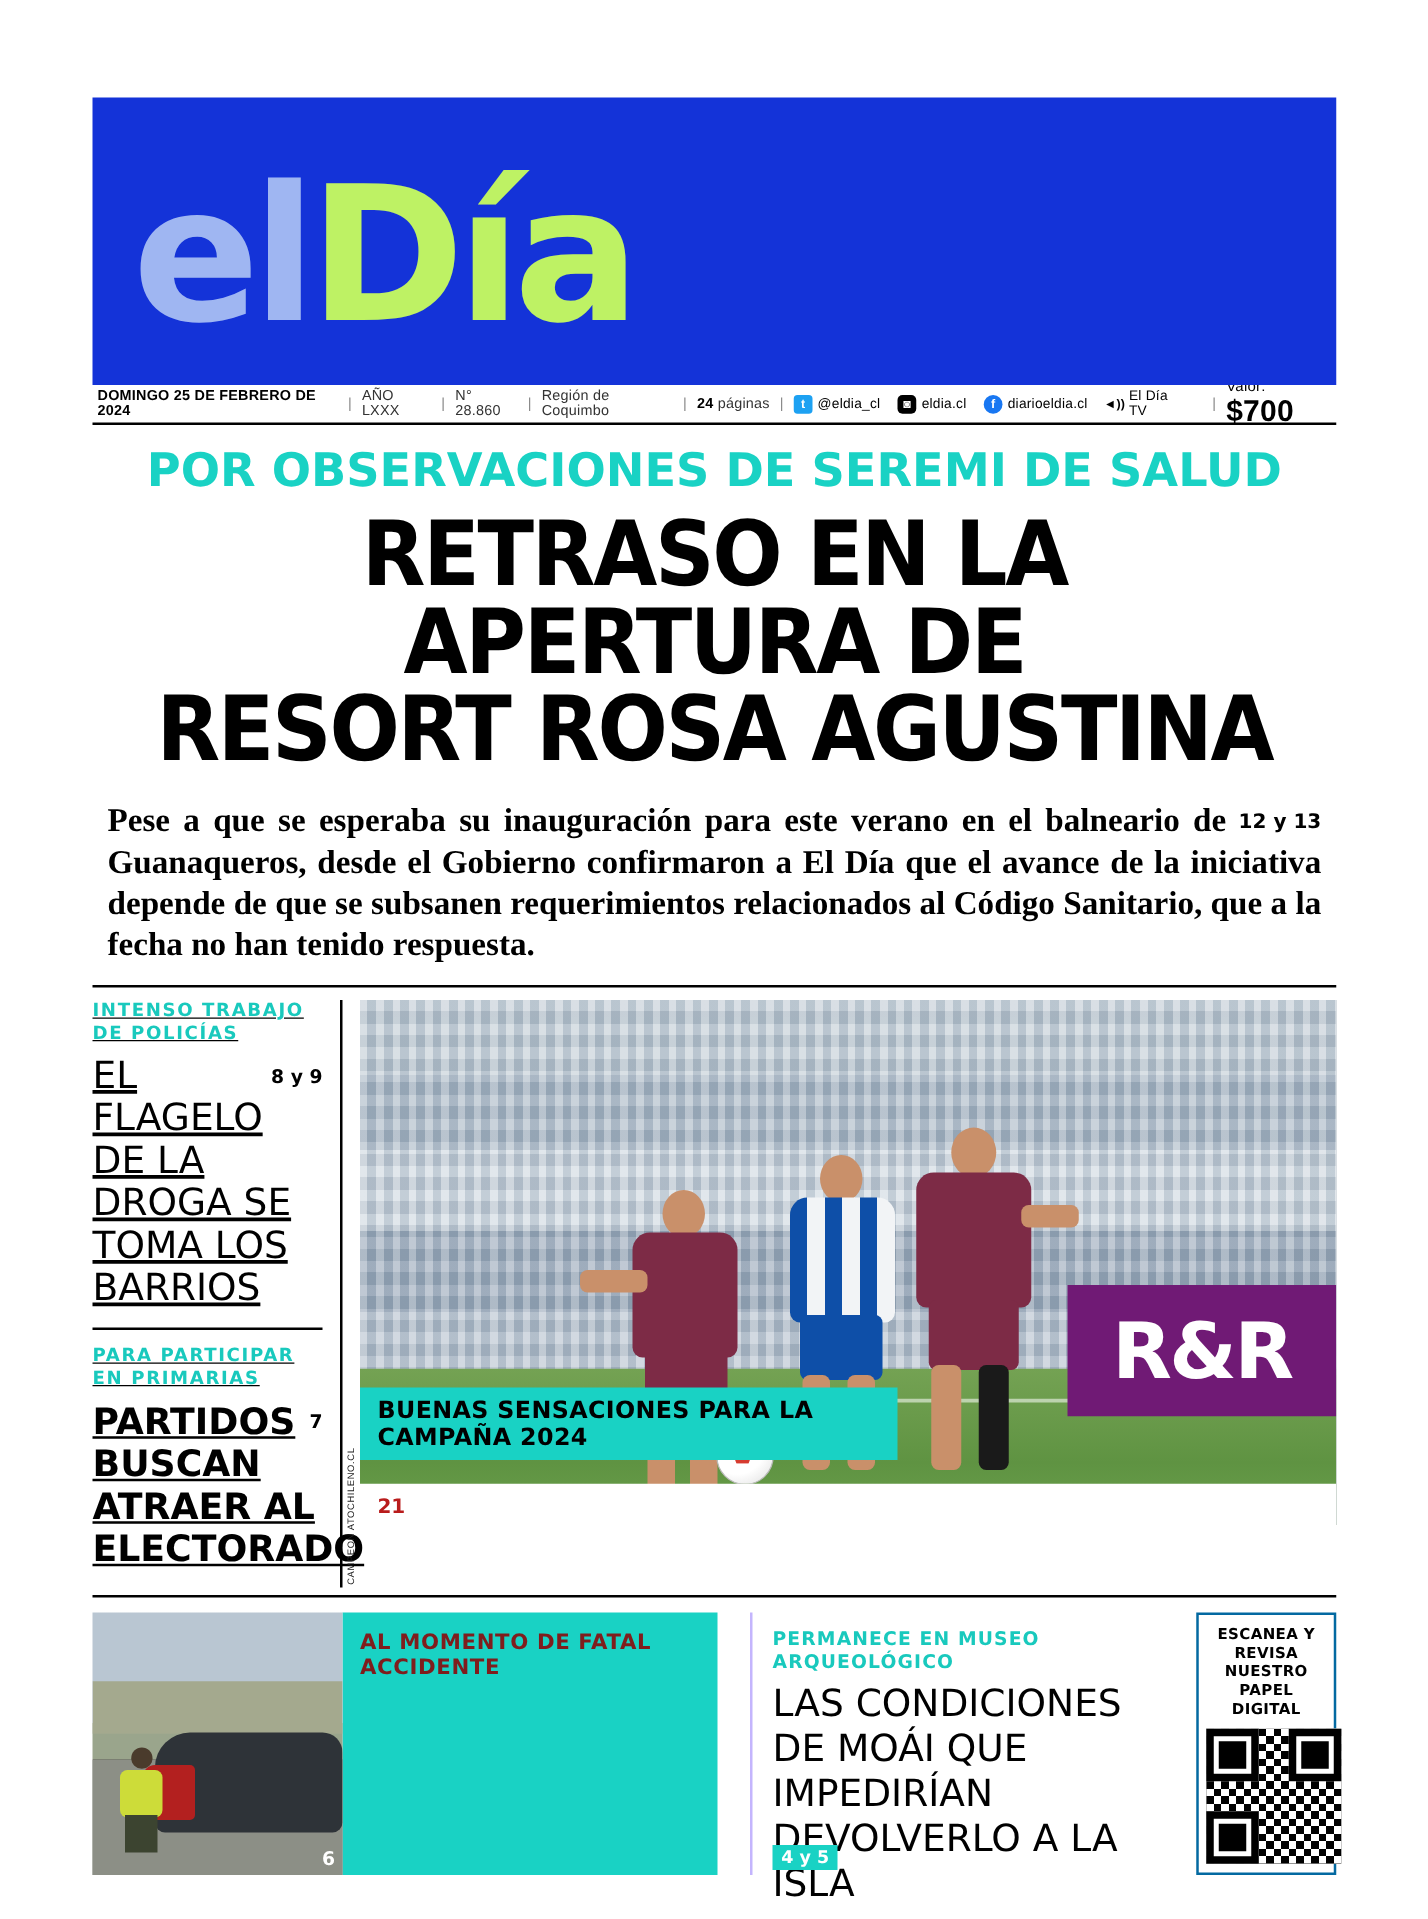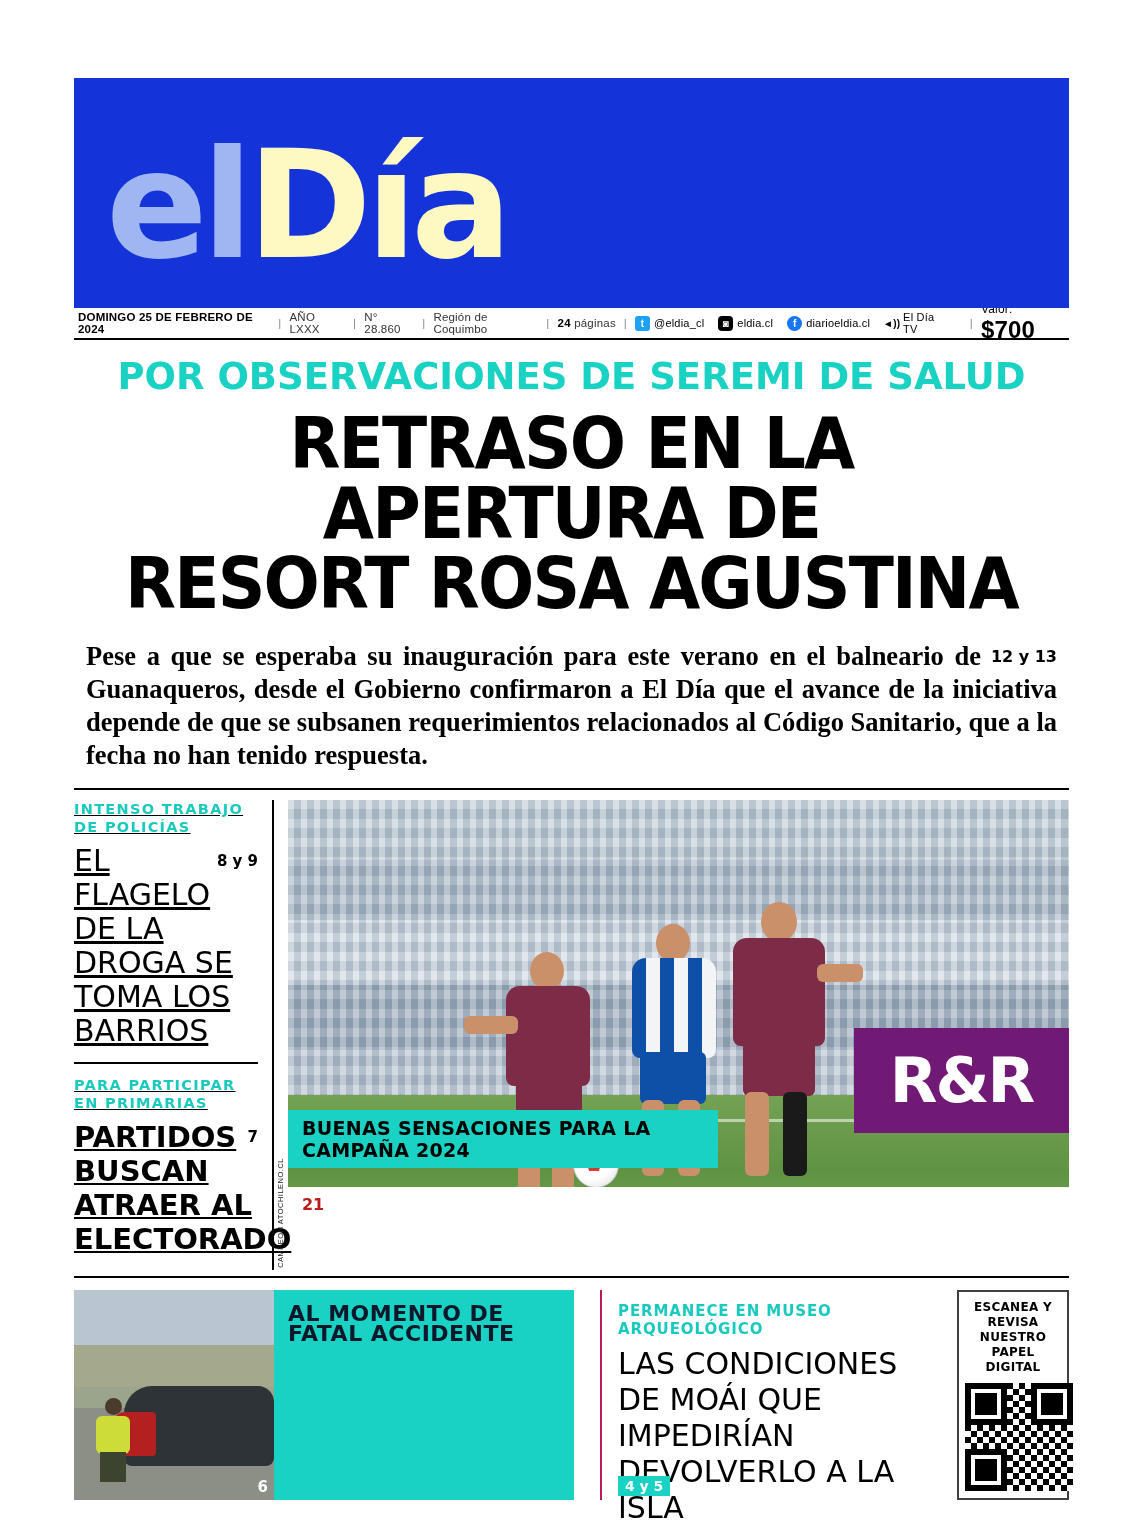--- a/index.html
+++ b/index.html
@@ -34,21 +34,21 @@
     position: absolute;
     left: 32px;
     top: 52px;
     font-family: "DejaVu Sans", sans-serif;
     font-weight: bold;
     font-size: 150px;
     line-height: 150px;
     letter-spacing: -6px;
   }
   .logo .el { color: #9fb6f2; }
-  .logo .dia { color: #fef9c3; }
+  .logo .dia { color: #bef264; }
 
   
   .infobar {
     width: 995px;
     height: 32px;
     border-bottom: 2px solid #000;
     display: flex;
     align-items: center;
     font-size: 11.5px;
     letter-spacing: 0.2px;
@@ -380,37 +380,37 @@
   }
   .bteal {
     width: 300px;
     background: #19d2c4;
     padding: 14px 14px 10px 14px;
     box-sizing: border-box;
   }
   .bteal .k {
     font-family: "DejaVu Sans", sans-serif;
     font-weight: bold;
-    font-size: 22px;
+    font-size: 17px;
     letter-spacing: 0.5px;
-    color: #0f172a;
+    color: #7f1d1d;
     line-height: 20px;
   }
   .bteal .h {
     font-family: "DejaVu Sans", sans-serif;
     font-weight: normal;
     font-size: 29px;
     line-height: 35px;
     color: #fff;
     margin-top: 8px;
   }
   .bspacer { width: 26px; }
   .bwhite {
     flex: 1;
-    border-left: 2px solid #be185d;
+    border-left: 2px solid #c4b5fd;
     padding: 12px 14px 0 16px;
     box-sizing: border-box;
     position: relative;
   }
   .bwhite .k {
     color: #19c9bd;
     font-family: "DejaVu Sans", sans-serif;
     font-weight: bold;
     font-size: 15px;
     letter-spacing: 0.9px;
@@ -426,21 +426,21 @@
     left: 16px; bottom: 4px;
     background: #19d2c4;
     color: #fff;
     font-family: "DejaVu Sans", sans-serif;
     font-weight: bold;
     font-size: 14px;
     padding: 2px 7px;
   }
   .qrbox {
     width: 112px;
-    border: 2px solid #404040;
+    border: 2px solid #0369a1;
     box-sizing: border-box;
     padding: 8px 6px;
     margin-left: 30px;
     text-align: center;
   }
   .qrbox .t {
     font-family: "DejaVu Sans", sans-serif;
     font-weight: bold;
     font-size: 12px;
     line-height: 15px;

